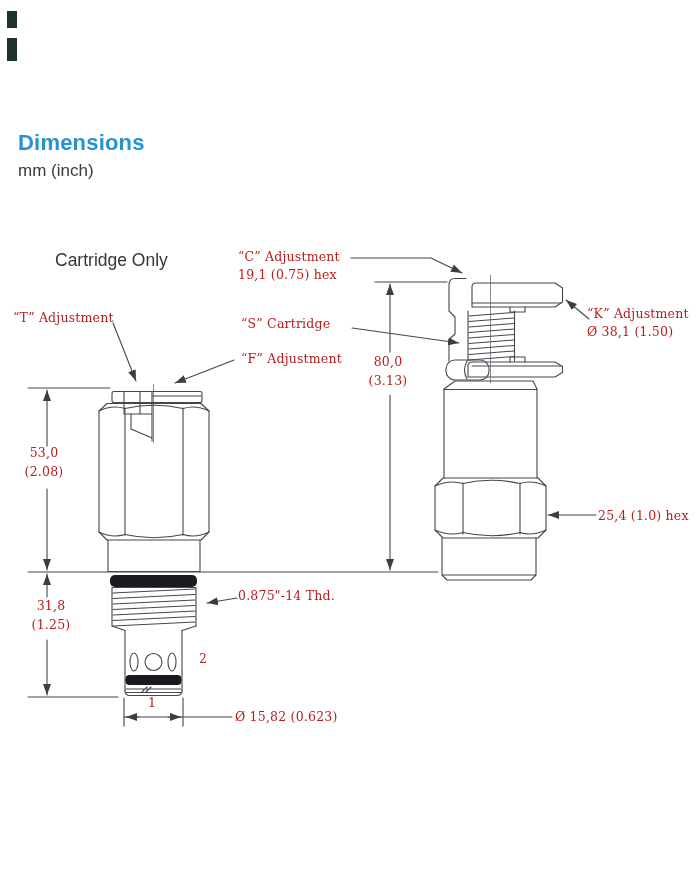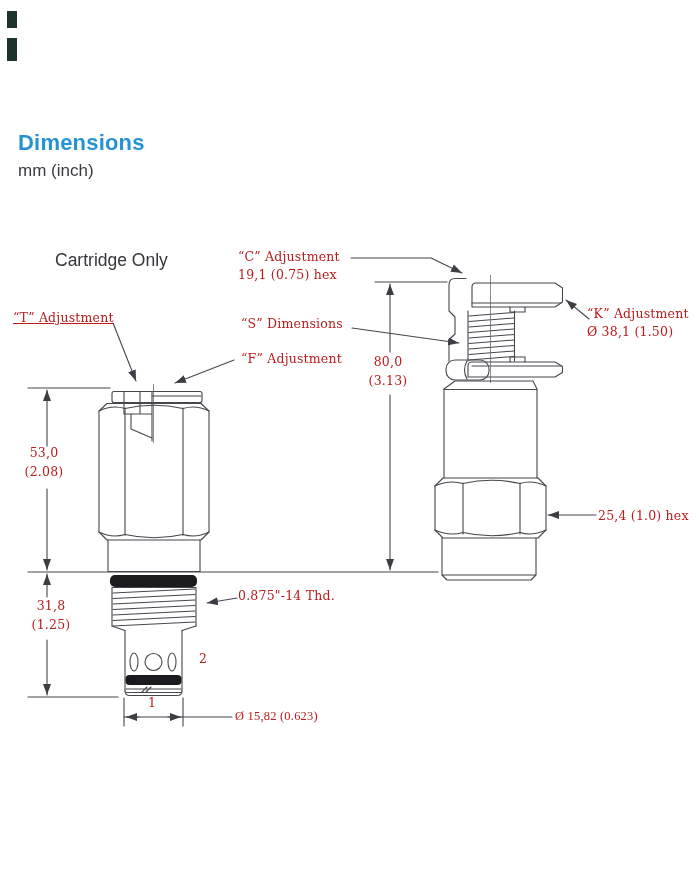--- a/index.html
+++ b/index.html
@@ -114,28 +114,28 @@
     <path class="ln" d="M113,323 L136,381" marker-end="url(#ah)"></path>
     <path class="ln" d="M234,360 L175,383" marker-end="url(#ah)"></path>
     <path class="ln" d="M351,258 L431,258 L462,273" marker-end="url(#ah)"></path>
     <path class="ln" d="M352,328 L459,343" marker-end="url(#ah)"></path>
     <path class="ln" d="M589,319 L566,300" marker-end="url(#ah)"></path>
     <path class="ln" d="M596,515 L548,515" marker-end="url(#ah)"></path>
     <path class="ln" d="M237,598 L207,603" marker-end="url(#ah)"></path>
   </g>
 </svg>
 
-<div class="cad" style="left:13px;top:309px;text-decoration:underline;">“T” Adjustment</div>
+<div class="cad" style="left:13px;top:309px;">“T” Adjustment</div>
 
 <div class="cad" style="left:238px;top:248px;">
   <div>“C” Adjustment</div>
   <div>19,1 (0.75) hex</div>
 </div>
 
-<div class="cad" style="left:241px;top:315px;">“S” Dimensions</div>
+<div class="cad" style="left:241px;top:315px;">“S” Cartridge</div>
 <div class="cad" style="left:241px;top:350px;">“F” Adjustment</div>
 
 <div class="cad" style="left:587px;top:305px;">
   <div>“K” Adjustment</div>
   <div>Ø 38,1 (1.50)</div>
 </div>
 
 <div class="cad dimblock" style="left:366px;top:353px;width:44px;">
   <div>80,0</div>
   <div>(3.13)</div>
@@ -148,13 +148,13 @@
 
 <div class="cad dimblock" style="left:30px;top:597px;width:42px;">
   <div>31,8</div>
   <div>(1.25)</div>
 </div>
 
 <div class="cad" style="left:238px;top:587px;">0.875"-14 Thd.</div>
 <div class="cad" style="left:598px;top:507px;">25,4 (1.0) hex</div>
 <div class="cad" style="left:199px;top:650px;">2</div>
 <div class="cad" style="left:148px;top:694px;">1</div>
-<div class="cad" style="left:235px;top:708px;font-family:Liberation Serif, serif;">Ø 15,82 (0.623)</div>
+<div class="cad" style="left:235px;top:708px;">Ø 15,82 (0.623)</div>
 
 </body></html>

